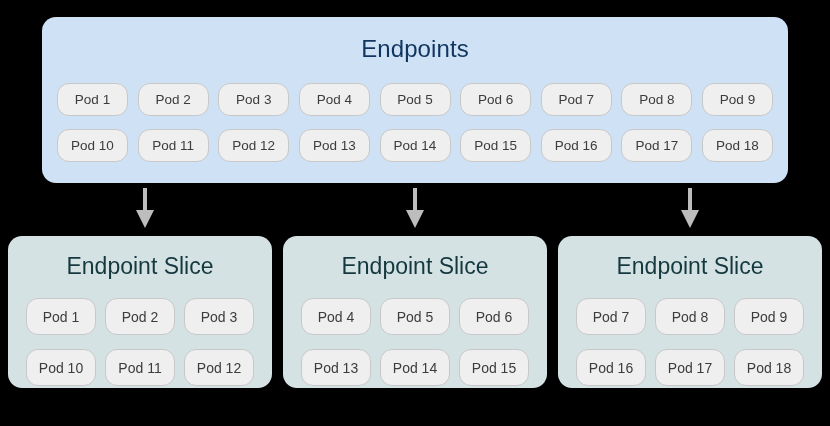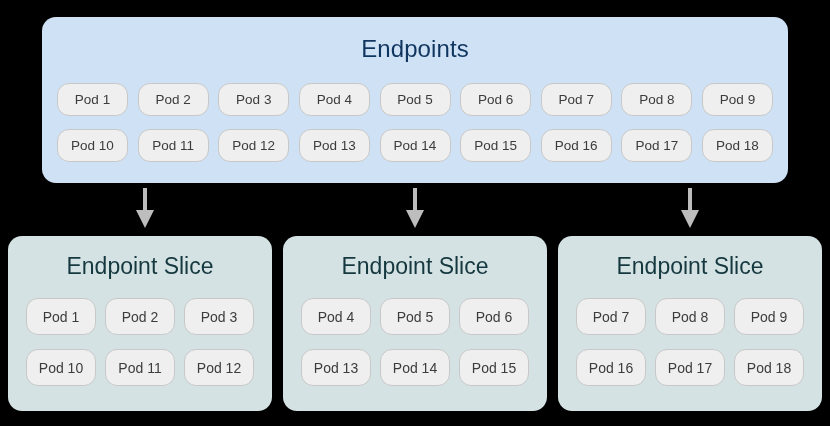--- a/index.html
+++ b/index.html
@@ -77,21 +77,21 @@
   .arrow svg { display: block; }
   .arrow-1 { left: 132px; }
   .arrow-2 { left: 402px; }
   .arrow-3 { left: 677px; }
 
   
   .slice-panel {
     position: absolute;
     top: 236px;
     width: 264px;
-    height: 175px;
+    height: 152px;
     background: #d4e2e4;
     border-radius: 14px;
     box-sizing: border-box;
   }
   .slice-1 { left: 8px; }
   .slice-2 { left: 283px; }
   .slice-3 { left: 558px; }
 
   .slice-title {
     position: absolute;

